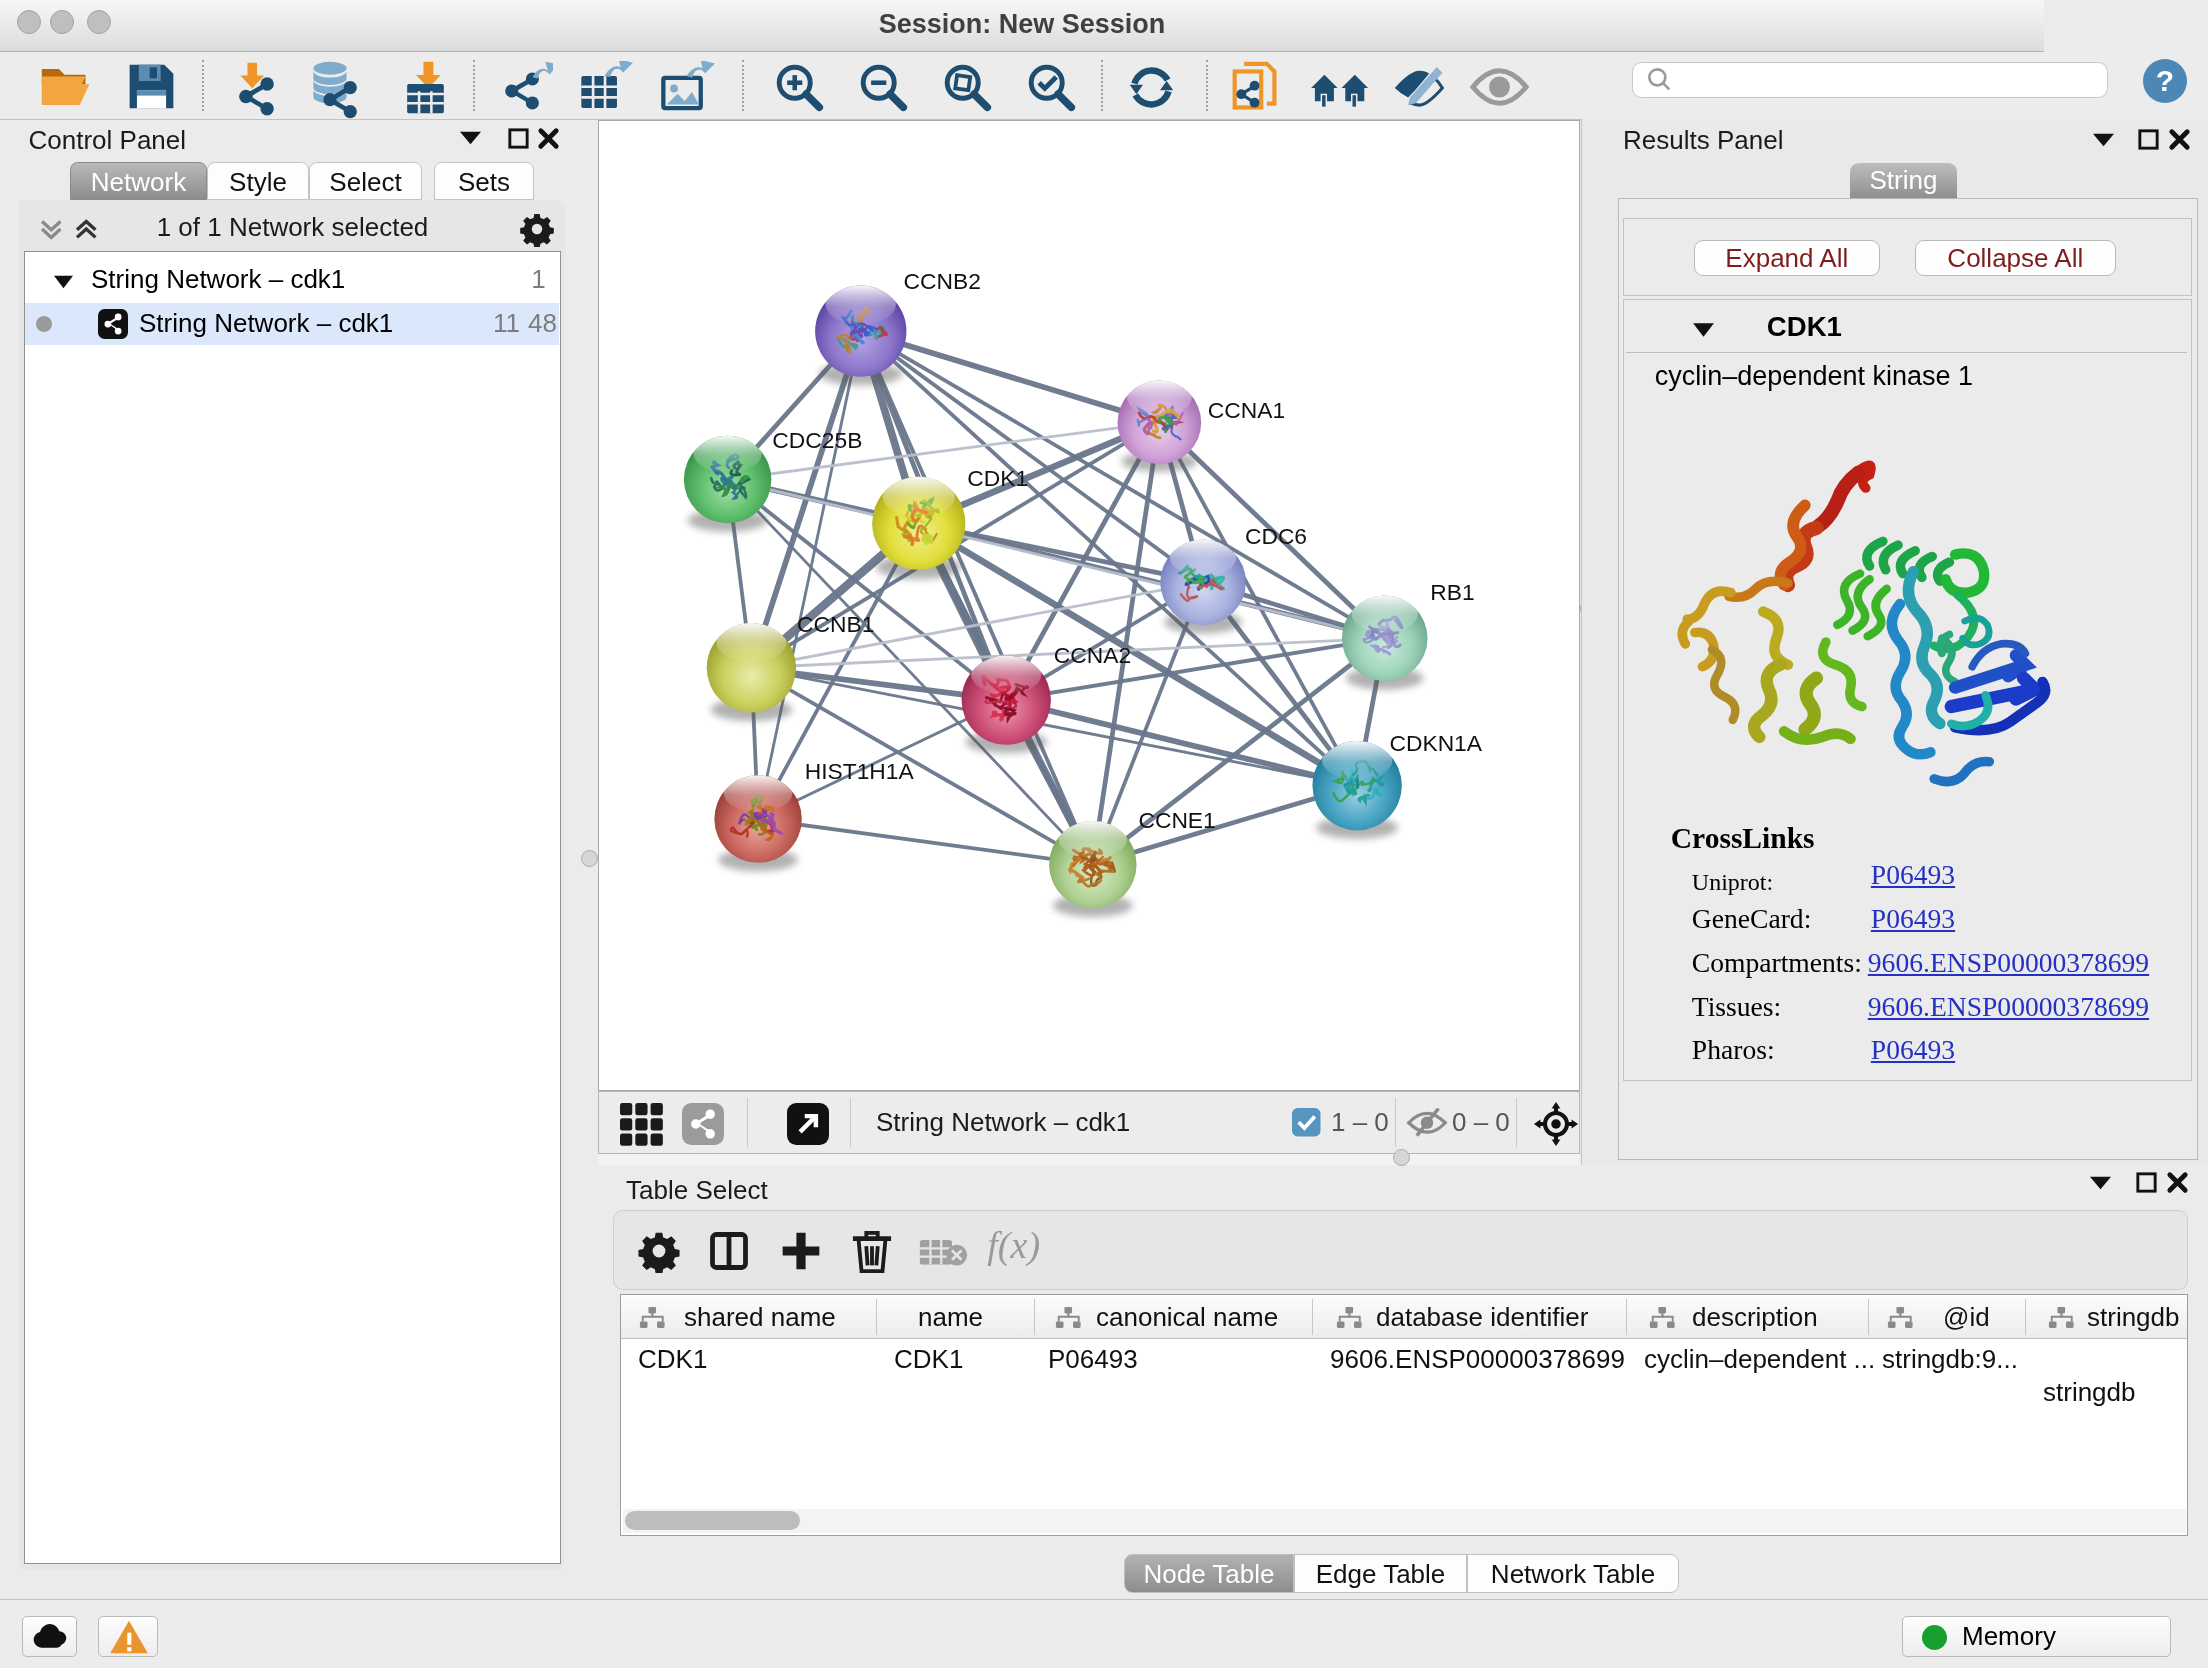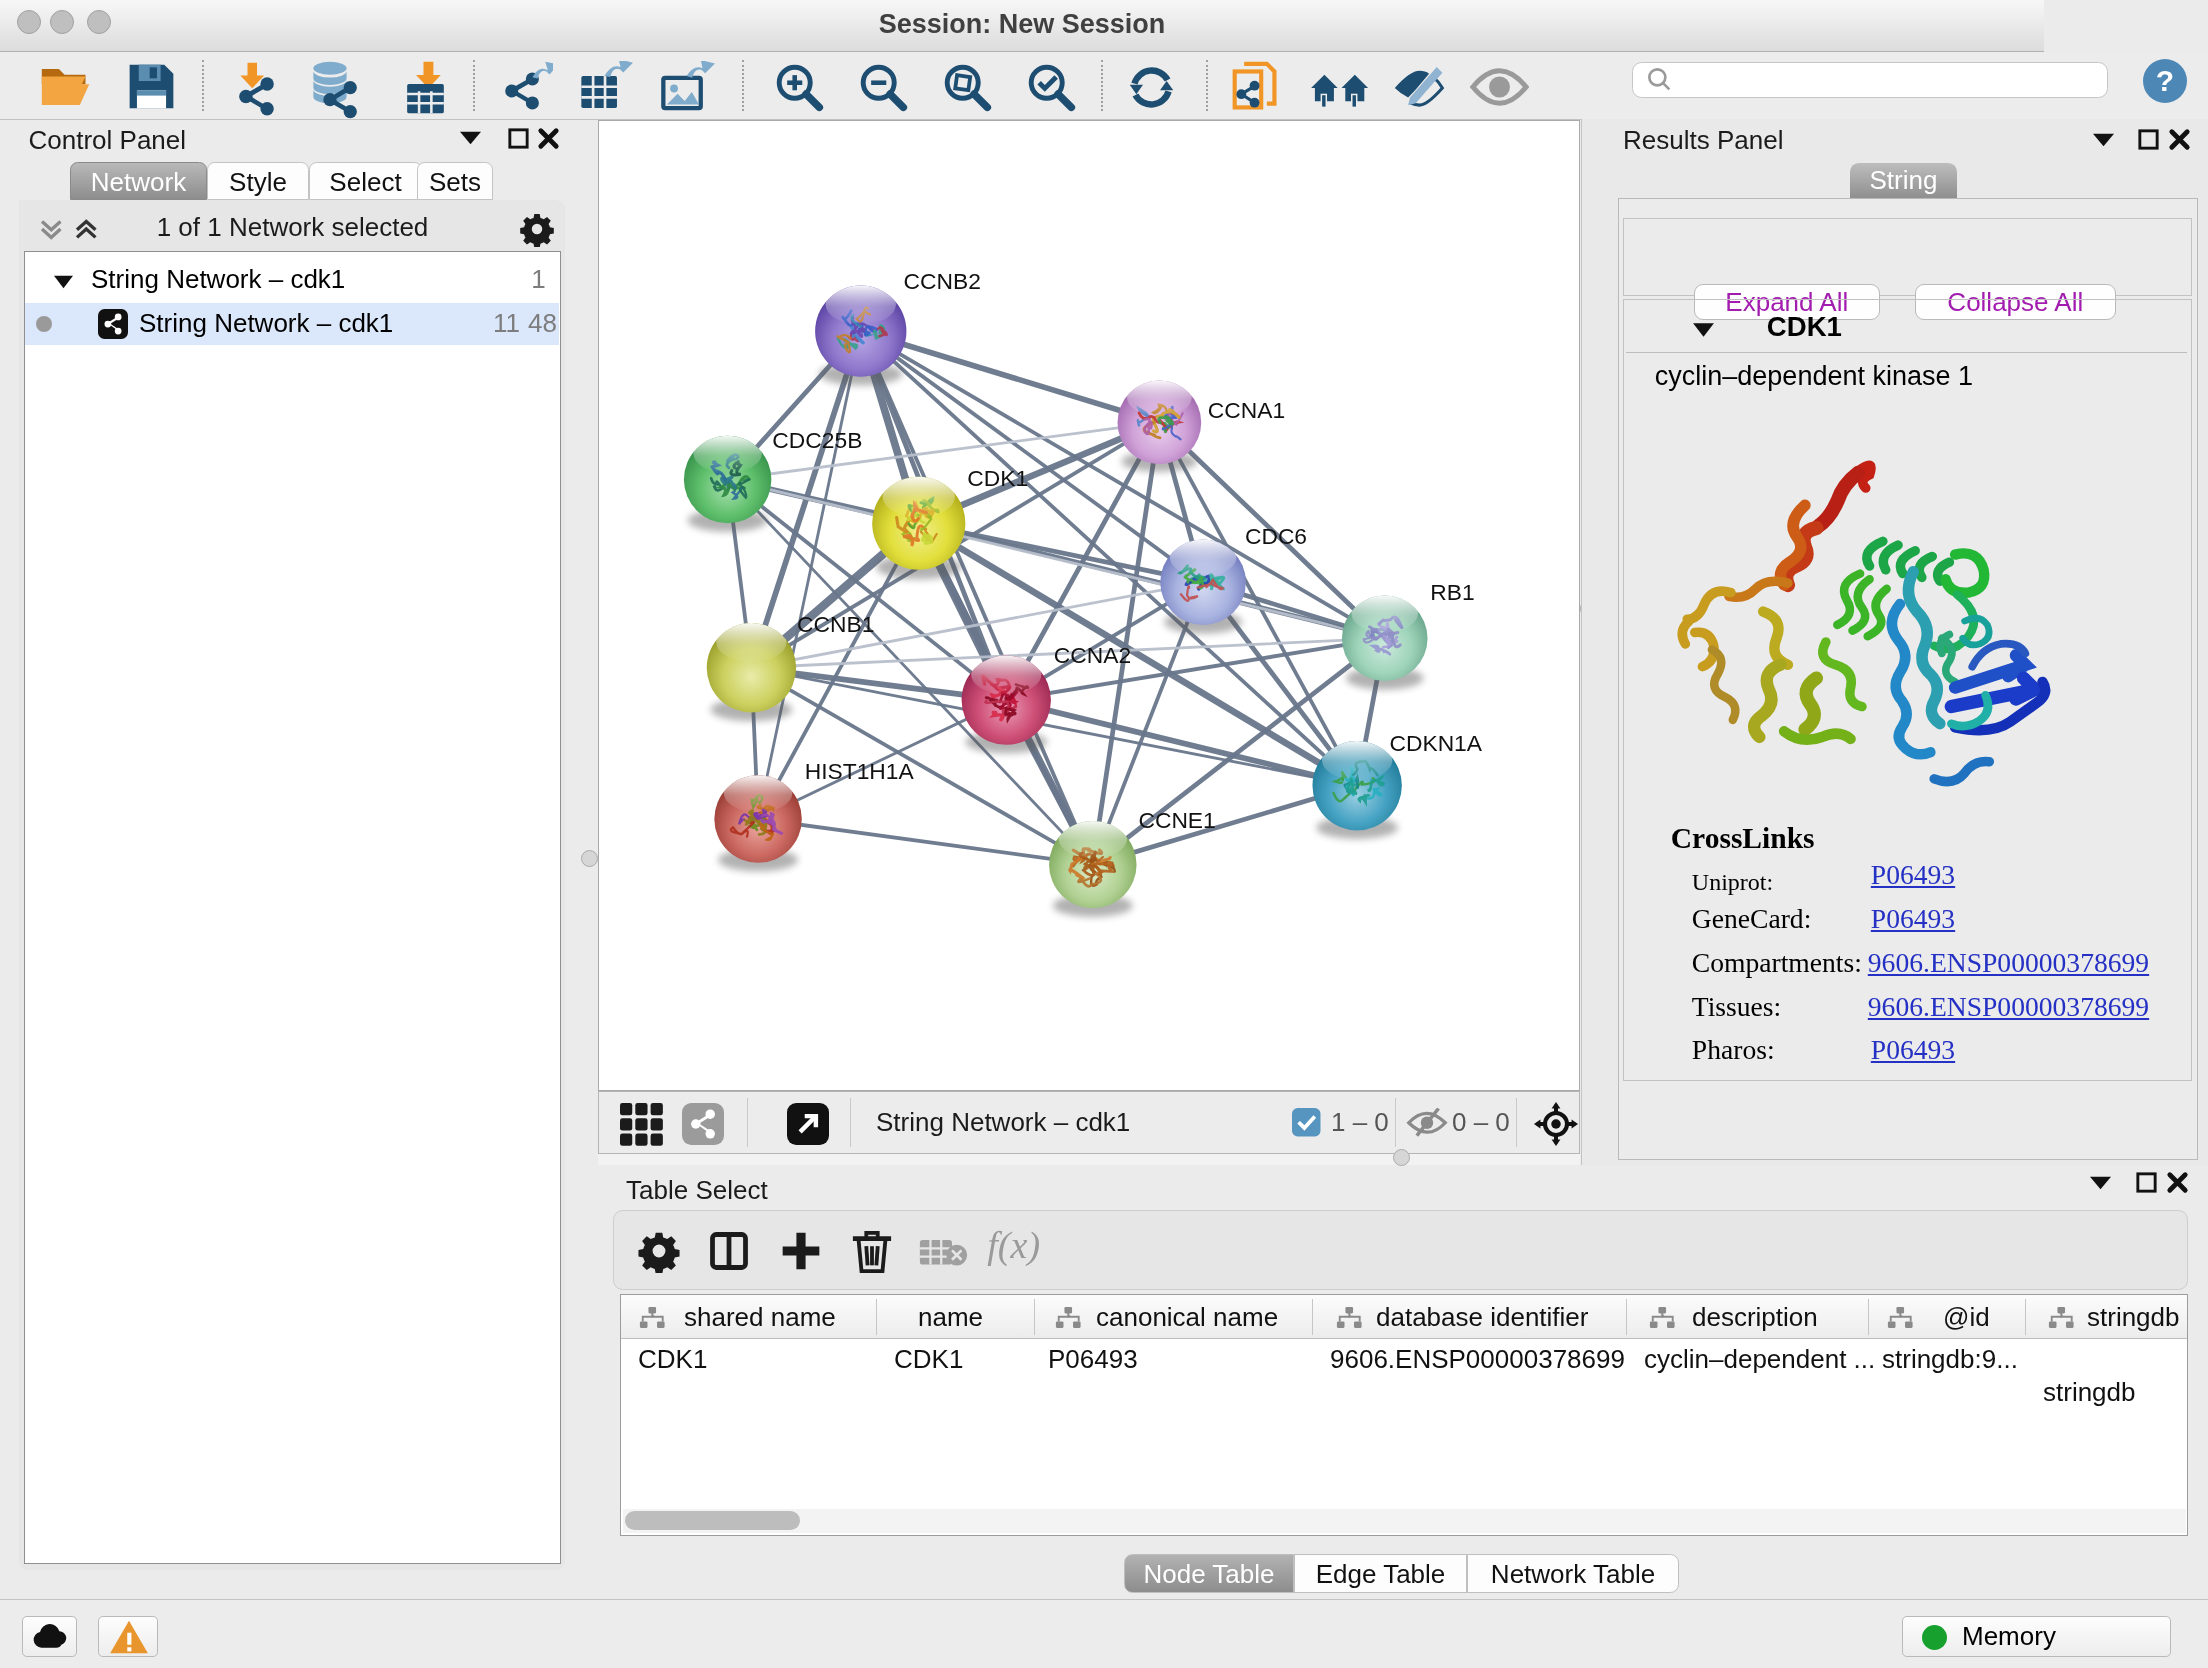--- a/index.html
+++ b/index.html
@@ -27,21 +27,21 @@
 
 #canvas{left:598px;top:120px;width:982px;height:971px;background:#fff;border:1px solid #a9a9a9;box-sizing:border-box;}
 #nettb{left:598px;top:1091px;width:982px;height:63px;background:#ececec;border:1px solid #b5b5b5;box-sizing:border-box;}
 .ntsep{position:absolute;top:5.7px;height:49px;border-left:1.9px solid #c9c9c9;}
 #netstrip{left:598px;top:1154px;width:982px;height:10.5px;background:#f2f2f2;}
 
 #rp{left:1581px;top:119px;width:628px;height:1046px;background:#e9e9e9;border-left:1px solid #c4c4c4;}
 #rp-outer{position:absolute;left:36px;top:79px;width:580px;height:962px;background:#ebebeb;border:1.9px solid #b9b9b9;box-sizing:border-box;}
 #rp-btnbox{position:absolute;left:3.8px;top:19px;width:569px;height:78px;border:1.9px solid #c2c2c2;box-sizing:border-box;}
 #rp-scroll{position:absolute;left:3.8px;top:100px;width:569px;height:782px;border:1.9px solid #c2c2c2;box-sizing:border-box;}
-.btn{position:absolute;top:21px;height:36px;background:#fefefe;border:1px solid #b9b9b9;border-radius:9px;font-size:26px;text-align:center;line-height:34px;color:#a21caf;box-sizing:border-box;margin-top:44px;}
+.btn{position:absolute;top:21px;height:36px;background:#fefefe;border:1px solid #b9b9b9;border-radius:9px;font-size:26px;text-align:center;line-height:34px;color:#7f1d1d;box-sizing:border-box;}
 #stringtab{position:absolute;left:268px;top:44px;width:107px;height:35px;background:linear-gradient(#bdbdbd,#8f8f8f);border-radius:8.6px 8.6px 0 0;color:#fff;font-size:26px;text-align:center;line-height:35px;}
 .serif{font-family:"Liberation Serif",serif;}
 .rlink{color:#2531c4;text-decoration:underline;}
 
 #tp{left:599px;top:1165px;width:1609px;height:434px;}
 #tp-toolbox{position:absolute;left:14.3px;top:45px;width:1575px;height:80px;background:#e6e6e6;border:1px solid #cdcdcd;border-radius:9.5px;box-sizing:border-box;}
 #tp-table{position:absolute;left:21px;top:129px;width:1568px;height:242px;background:#fff;border:1.9px solid #9c9c9c;box-sizing:border-box;}
 #tp-head{position:absolute;left:0;top:0;width:100%;height:44px;background:linear-gradient(#fcfcfc,#ececec);border-bottom:1.9px solid #bdbdbd;box-sizing:border-box;}
 .hdiv{position:absolute;top:3.8px;height:36px;border-left:1px solid #c6c6c6;}
 .hcell{position:absolute;top:0;height:44px;font-size:26px;line-height:44px;color:#111;}
@@ -230,21 +230,21 @@
     <svg class="panicon" style="left:506px;top:126px;" width="25" height="25" viewBox="0 0 26 26">
       <rect x="4" y="4" width="18" height="18" fill="none" stroke="#111" stroke-width="3"></rect>
     </svg>
     <svg class="panicon" style="left:536px;top:126px;" width="25" height="25" viewBox="0 0 26 26">
       <path d="M5 5 L21 21 M21 5 L5 21" stroke="#111" stroke-width="5" stroke-linecap="round"></path>
     </svg>
   <div id="cp-tabs" class="abs">
     <div class="tab tabsel" style="left:0;width:137px;">Network</div>
     <div class="tab" style="left:137px;width:102px;">Style</div>
     <div class="tab" style="left:239px;width:113px;">Select</div>
-    <div class="tab" style="left:347px;width:76px;">Sets</div>
+    <div class="tab" style="left:364px;width:100px;">Sets</div>
   </div>
   <div id="cp-sub" class="abs"></div>
   <div id="cp-bar" class="abs">
     <svg style="position:absolute;left:13.3px;top:8.6px;" width="28.5" height="26" viewBox="0 0 17 15">
         <g fill="none" stroke="#8a8a8a" stroke-width="2">
           <path d="M3 3 l5.5 5 l5.5 -5"></path>
           <path d="M3 7.5 l5.5 5 l5.5 -5"></path>
         </g>
       </svg>
       <svg style="position:absolute;left:48px;top:8.6px;" width="28.5" height="26" viewBox="0 0 17 15">

